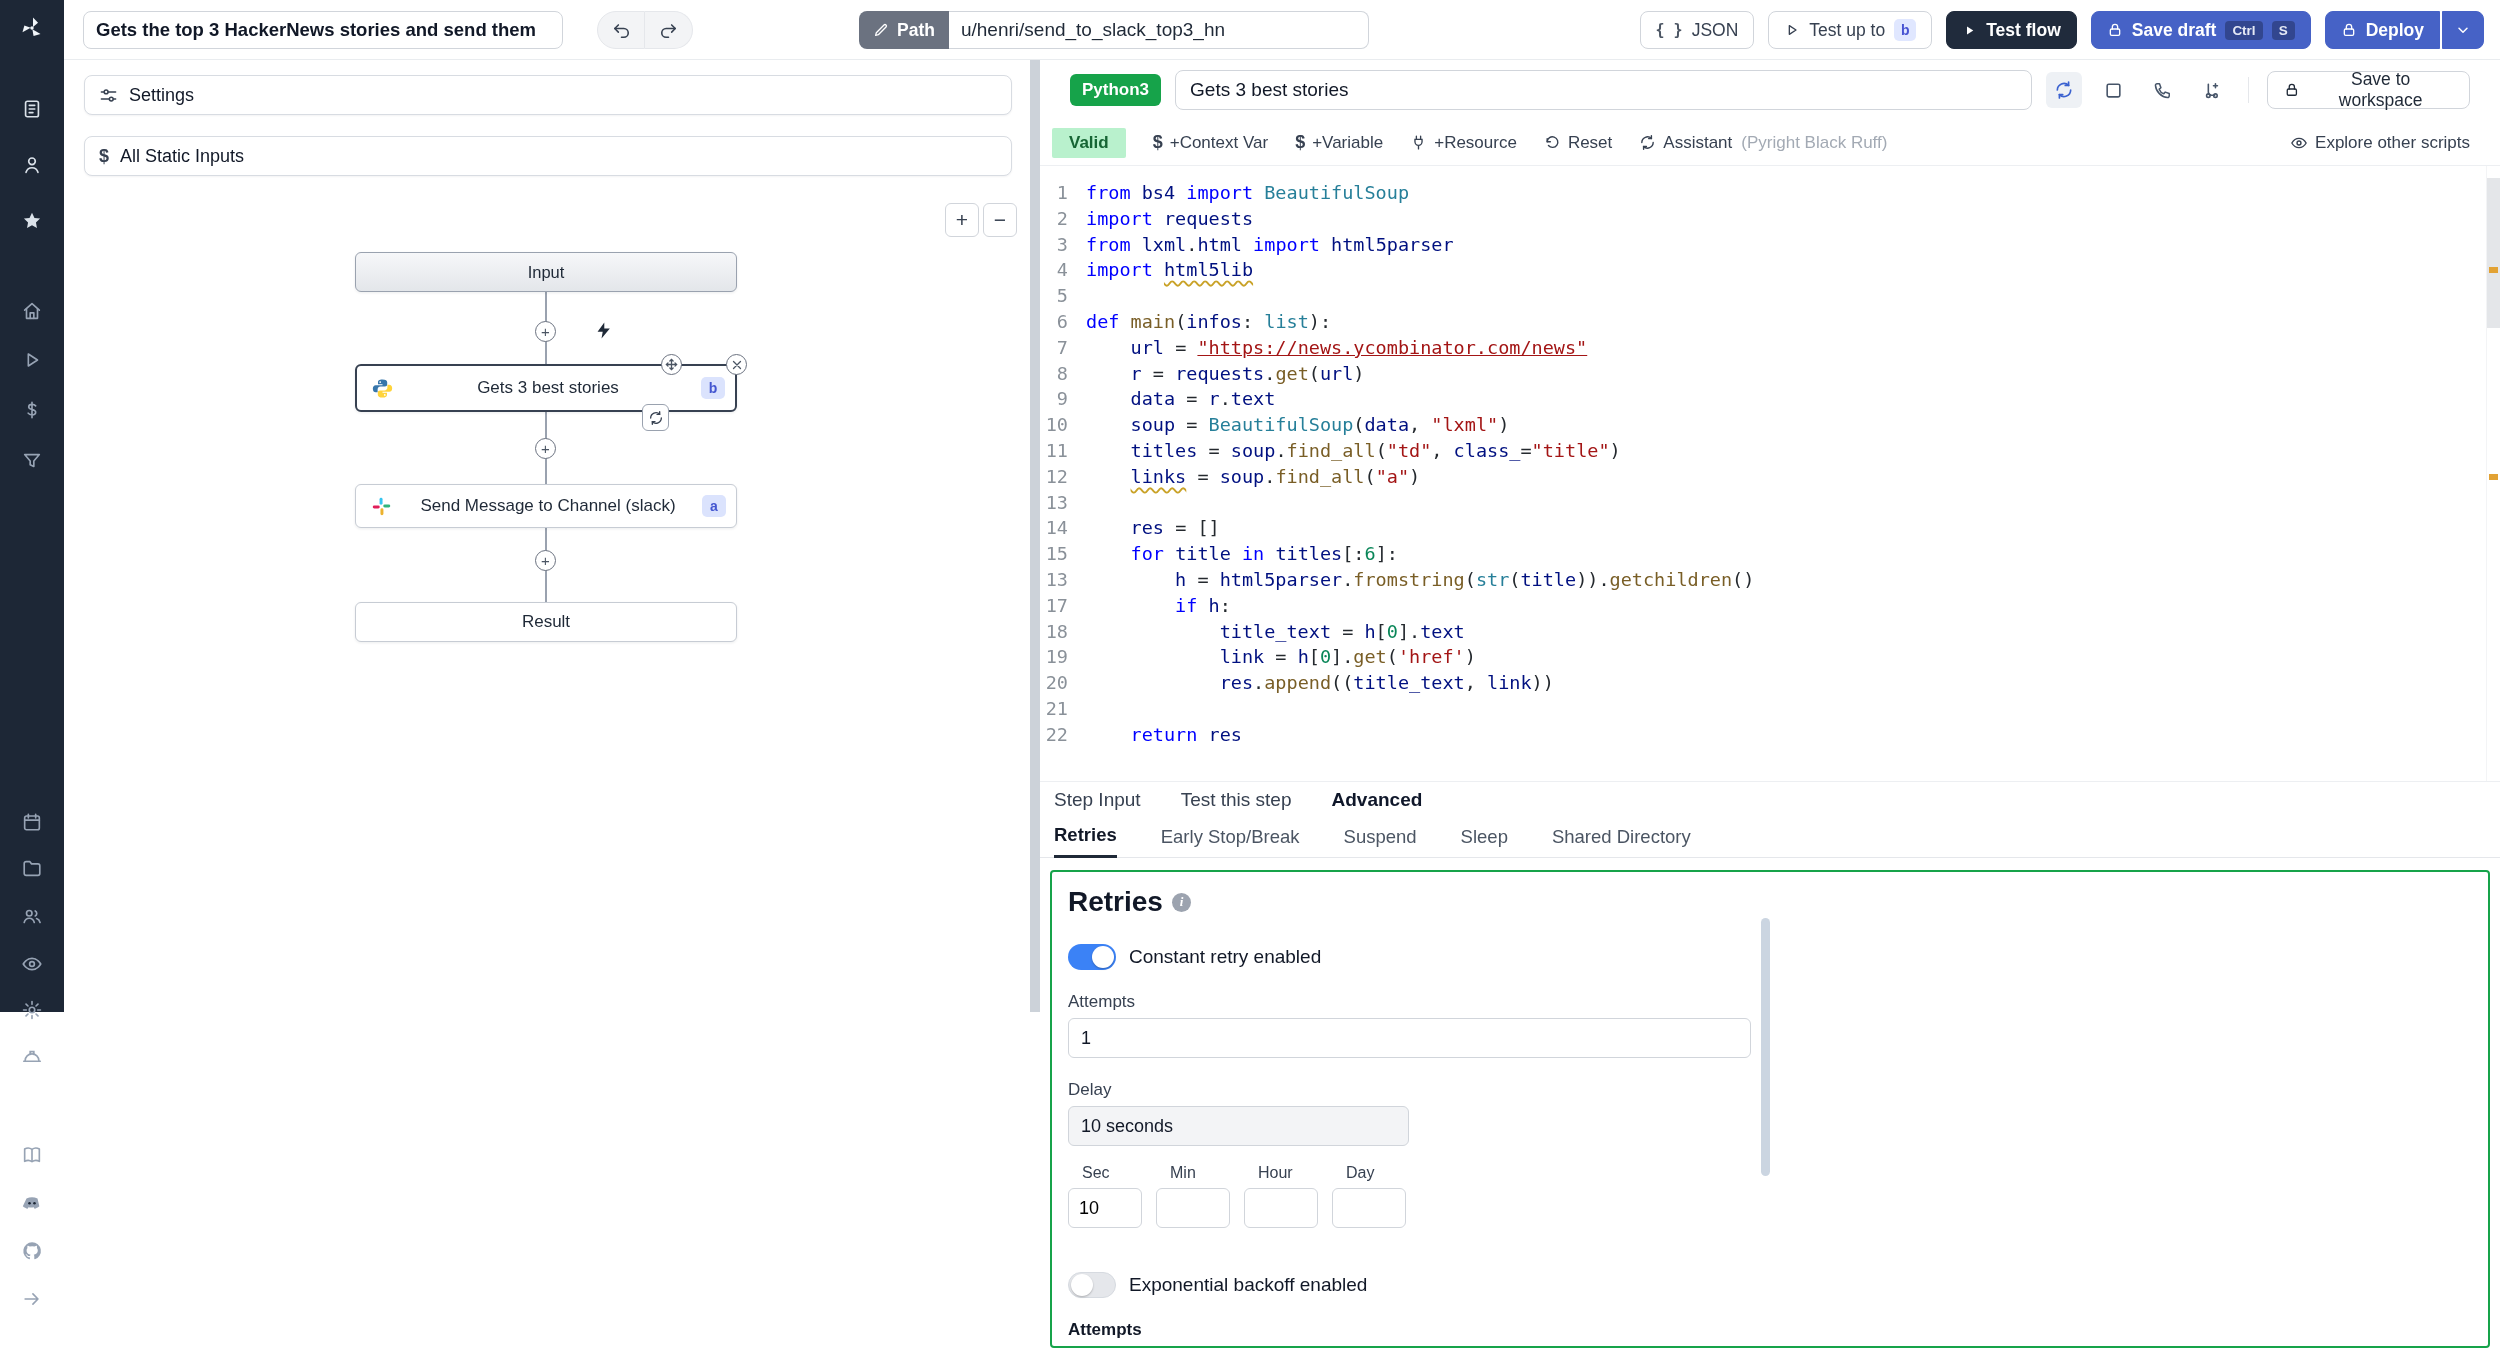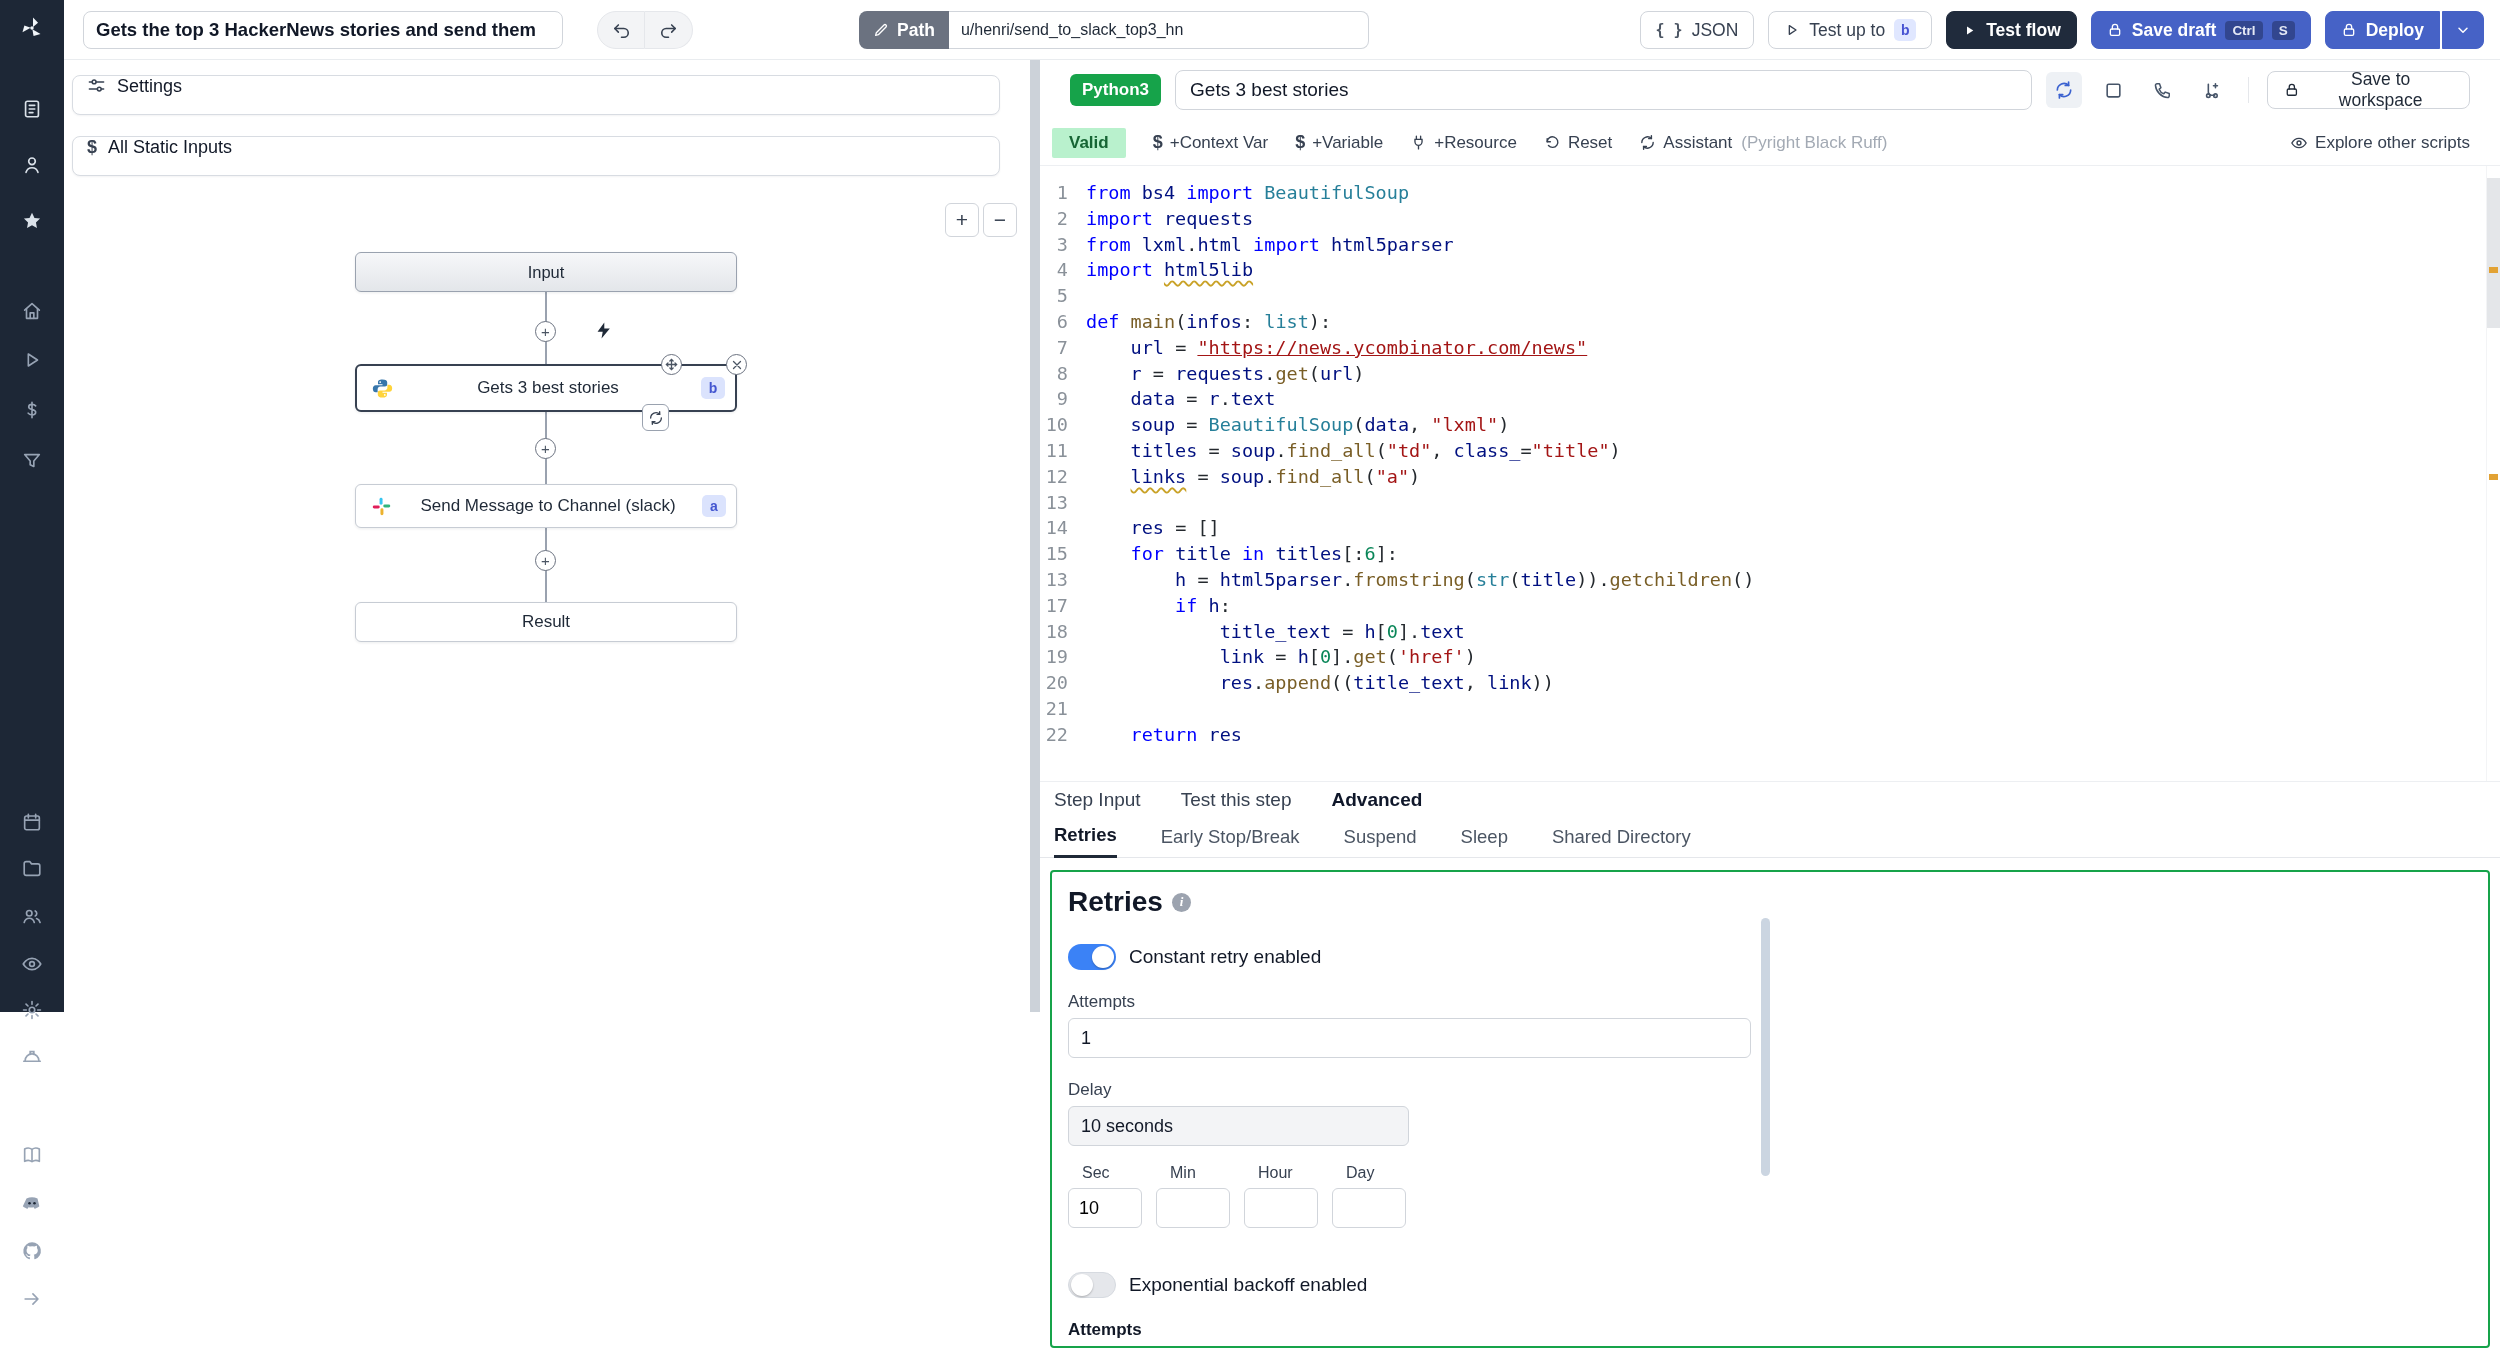--- a/index.html
+++ b/index.html
@@ -23,39 +23,39 @@
     border-radius:8px;padding:0 12px;font-size:18.5px;font-weight:700;color:#111827;outline:none;
     font-family:inherit;white-space:nowrap;overflow:hidden;}
   .hist-btn{position:absolute;top:11px;width:48px;height:38px;background:#f3f4f6;border:1px solid #e5e7eb;
     display:flex;align-items:center;justify-content:center;color:#374151;cursor:pointer;}
   #undo-btn{left:533px;border-radius:19px 0 0 19px;}
   #redo-btn{left:581px;border-radius:0 19px 19px 0;border-left:none;}
   .path-group{position:absolute;left:795px;top:11px;height:38px;display:flex;}
   .path-pill{background:#6b7280;color:#fff;border-radius:8px 0 0 8px;display:flex;align-items:center;
     gap:8px;padding:0 14px;font-size:17.5px;font-weight:600;}
   .path-input{width:420px;height:38px;border:1px solid #d1d5db;border-left:none;border-radius:0 8px 8px 0;
-    padding:0 12px;font-size:16px;color:#1f2937;outline:none;font-family:inherit;}
+    padding:0 12px;font-size:19px;color:#1f2937;outline:none;font-family:inherit;}
   .topbar-right{position:absolute;right:16px;top:11px;display:flex;gap:14px;align-items:center;}
   .btn{height:38px;border-radius:8px;display:flex;align-items:center;gap:9px;padding:0 15px;
     font-size:17.5px;cursor:pointer;white-space:nowrap;}
   .btn-outline{background:#fff;border:1px solid #d1d5db;color:#374151;}
   .btn-dark{background:#202b3c;border:1px solid #202b3c;color:#fff;font-weight:600;}
   .btn-primary{background:#4662c6;border:1px solid #4662c6;color:#fff;font-weight:600;}
   .kbd{background:rgba(0,0,0,.28);border-radius:4px;padding:2px 7px;font-size:13.5px;color:#e5e9f5;}
   .chip-badge{min-width:22px;height:22px;background:#e0e7ff;color:#4753d2;font-weight:700;font-size:14px;
     border-radius:5px;display:flex;align-items:center;justify-content:center;padding:0 5px;}
   .deploy-group{display:flex;gap:2px;}
   .deploy-main{border-radius:8px 0 0 8px;}
   .deploy-caret{border-radius:0 8px 8px 0;padding:0 12px;}
   .braces-glyph{font-family:"DejaVu Sans Mono",monospace;font-size:15px;font-weight:700;color:#4b5563;}
 
   
   .flow-pane{position:relative;width:966px;flex:none;background:#fff;overflow:hidden;}
-  .fp-btn{position:absolute;left:8px;width:928px;height:40px;border:1px solid #d8dce2;border-radius:8px;
-    background:#fff;display:flex;gap:11px;padding:0 14px;font-size:18px;color:#111827;
+  .fp-btn{position:absolute;left:20px;width:928px;height:40px;border:1px solid #d8dce2;border-radius:8px;
+    background:#fff;display:flex;align-items:center;gap:11px;padding:0 14px;font-size:18px;color:#111827;
     box-shadow:0 1px 2px rgba(16,24,40,.05);cursor:pointer;font-family:inherit;}
   #settings-btn{top:15px;} #static-inputs-btn{top:76px;}
   .dollar-glyph{font-size:18px;font-weight:700;color:#374151;}
   .zoom-btn{position:absolute;top:143px;width:34px;height:34px;border:1px solid #d1d5db;border-radius:6px;
     background:#fff;font-size:21px;color:#374151;display:flex;align-items:center;justify-content:center;cursor:pointer;}
   .edge{position:absolute;left:481px;width:1.5px;background:#9aa2af;}
   .plus-pin{position:absolute;left:471px;width:21px;height:21px;border:1.5px solid #6b7280;background:#fff;
     border-radius:50%;color:#4b5563;display:flex;align-items:center;justify-content:center;font-size:15px;
     line-height:1;cursor:pointer;}
   .bolt-pin{position:absolute;left:530px;top:261px;color:#1f2937;cursor:pointer;}

